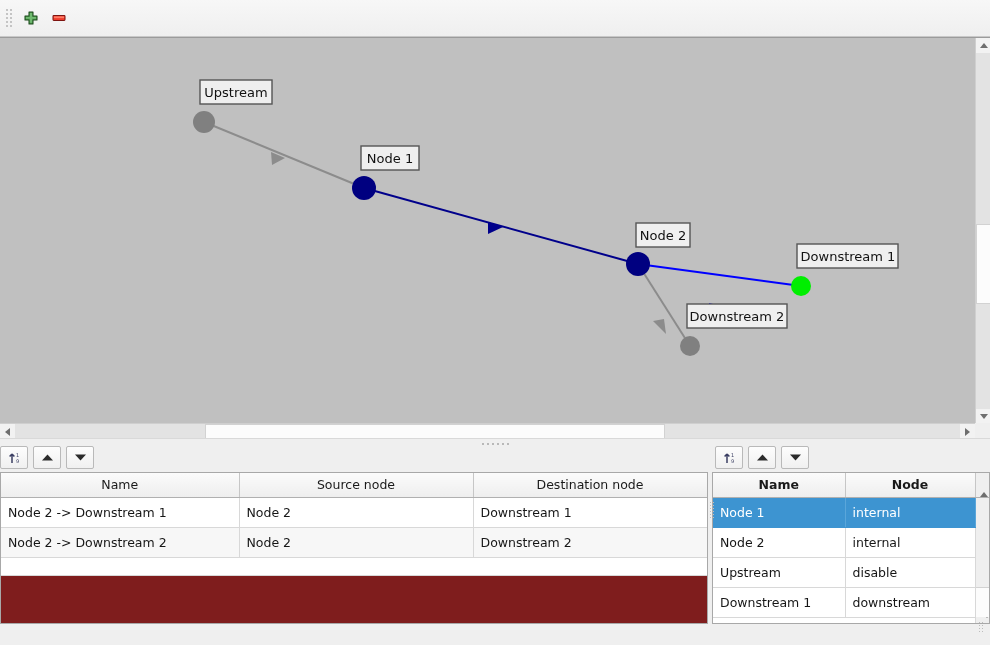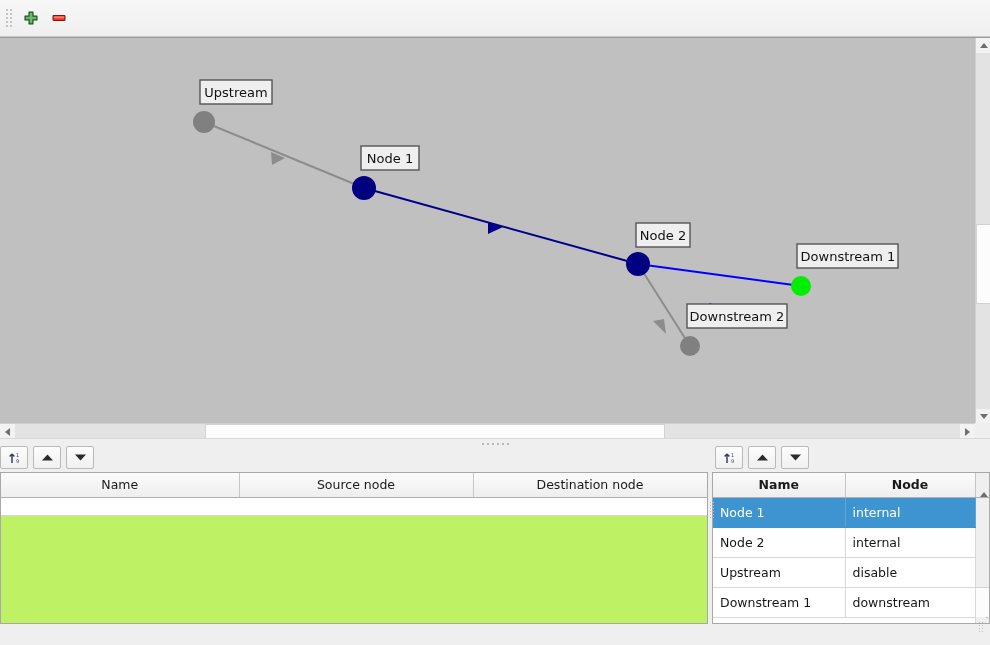--- a/index.html
+++ b/index.html
@@ -84,21 +84,21 @@
     background: linear-gradient(to bottom, #fdfdfd 0%, #f0f0f0 100%);
     border: 1px solid #b9b9b9; border-radius: 2px;
     display: flex; align-items: center; justify-content: center; cursor: pointer;
   }
 
   #left-pane { position: absolute; left: 0; top: 444px; width: 710px; height: 180px; }
   #right-pane { position: absolute; left: 710px; top: 444px; width: 280px; height: 180px; }
 
   .tbl-wrap {
     position: absolute; left: 0; right: 0; top: 28px; bottom: 0;
-    border: 1px solid #a8a8a8; background: #bef264; overflow: hidden;
+    border: 1px solid #a8a8a8; background: #7f1d1d; overflow: hidden;
   }
   #left-pane .tbl-wrap { left: 0; width: 708px; }
   #right-pane .tbl-wrap { left: 2px; width: 265px; }
 
   table.grid { border-collapse: collapse; width: 100%; table-layout: fixed; }
   table.grid th {
     background: linear-gradient(to bottom, #fbfbfb 0%, #eeeeee 100%);
     border-right: 1px solid #c6c6c6; border-bottom: 1px solid #b0b0b0;
     height: 24px; font-weight: normal; color: #1a1a1a; font-size: 12.5px;
     text-align: center; padding: 0 4px;
@@ -277,20 +277,30 @@
             <col style="width:234px">
           </colgroup>
         <thead>
           <tr>
             <th>Name</th>
             <th>Source node</th>
             <th>Destination node</th>
           </tr>
         </thead>
         <tbody>
+          <tr class="odd">
+            <td>Node 2 -&gt; Downstream 1</td>
+            <td>Node 2</td>
+            <td>Downstream 1</td>
+          </tr>
+          <tr class="even">
+            <td>Node 2 -&gt; Downstream 2</td>
+            <td>Node 2</td>
+            <td>Downstream 2</td>
+          </tr>
           <tr class="filler">
             <td colspan="3"></td>
           </tr>
         </tbody>
       </table>
     </div>
   </div>
 
   <div id="right-pane">
     <div class="table-toolbar" style="padding-left:5px;">

